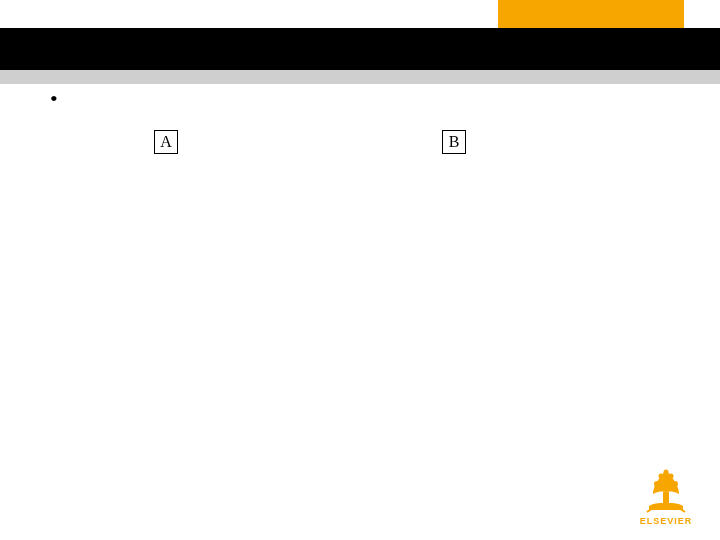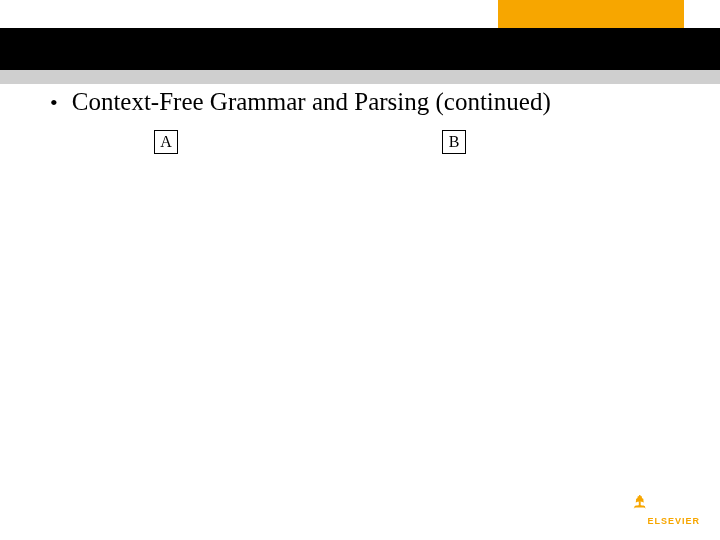--- a/index.html
+++ b/index.html
@@ -9,39 +9,38 @@
   .top-accent-right { position: absolute; top: 0; right: 36px; width: 186px; height: 28px; background: #f7a600; }
   .title-bar { position: absolute; top: 28px; left: 0; right: 0; height: 42px; background: #000000; }
   .title-text { position: absolute; top: 34px; left: 36px; font-family: Arial, Helvetica, sans-serif; font-weight: 900; font-size: 24px; color: #000000; letter-spacing: 0.3px; z-index: 2; }
   .title-bar-light { position: absolute; top: 70px; left: 0; right: 0; height: 14px; background: #cfcfcf; }
   .bullet-row { position: absolute; top: 88px; left: 50px; right: 30px; display: flex; align-items: baseline; font-size: 25px; color: #000000; }
   .bullet-dot { margin-right: 14px; font-size: 22px; line-height: 1; }
   .figure-area { position: absolute; top: 130px; left: 0; right: 0; }
   .fig-box { position: absolute; width: 24px; height: 24px; border: 1px solid #000000; font-family: 'Times New Roman', Georgia, serif; font-size: 16px; display: flex; align-items: center; justify-content: center; background: #ffffff; }
   .fig-a { top: 0; left: 154px; }
   .fig-b { top: 0; left: 442px; }
-  .logo { position: absolute; right: 20px; bottom: 14px; width: 68px; display: flex; align-items: flex-end; }
+  .logo { position: absolute; right: 20px; bottom: 14px; width: 68px; display: flex; flex-direction: column; align-items: center; }
   .logo svg { display: block; }
   .logo-label { font-family: Arial, Helvetica, sans-serif; font-size: 9px; letter-spacing: 1px; color: #f7a600; margin-top: 2px; font-weight: 600; }
 </style>
 </head>
 <body>
 
 <div class="slide">
 
   <div class="top-accent"></div>
   <div class="top-accent-right"></div>
 
   <div class="title-bar"></div>
   <div class="title-bar-light"></div>
   <div class="title-text">An Overview of Compilation</div>
 
   <div class="bullet-row">
     <span class="bullet-dot">•</span>
-    <span>Context-Free Grammar and Parsing (continued)</span>
   </div>
 
   <div class="figure-area">
     <div class="fig-box fig-a">A</div>
     <div class="fig-box fig-b">B</div>
   </div>
 
   <div class="logo">
     <svg width="50" height="50" viewBox="0 0 50 50">
       <rect x="0" y="0" width="50" height="50" fill="none"></rect>

